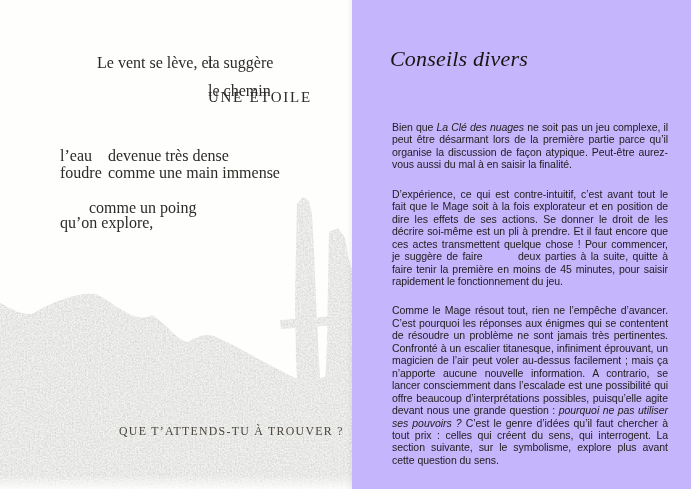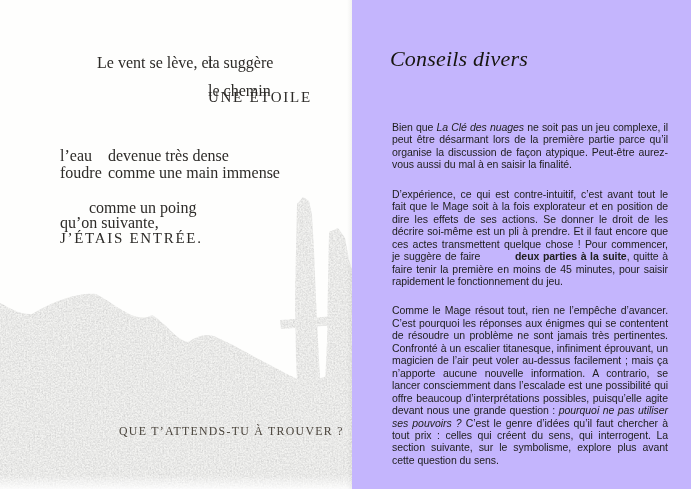--- a/index.html
+++ b/index.html
@@ -64,21 +64,21 @@
   .body-col p {
     font-family: "Liberation Sans", sans-serif;
     font-size: 10.5px; line-height: 12.45px;
     letter-spacing: -0.05px;
     color: #1d1d1b;
     text-align: justify;
     margin-bottom: 8.5px;
     margin-top: 17px;
   }
   .body-col p .italic { font-style: italic; }
-  .body-col p .bold { font-weight: bold; padding-left: 31px; }
+  .body-col p .bold { font-weight: normal; padding-left: 31px; }
 </style>
 </head>
 <body>
 
 <div class="spread">
 
   <div class="page-left">
 
     <svg class="art-svg" width="352" height="489" viewBox="0 0 352 489" aria-hidden="true">
       <defs>
@@ -110,22 +110,21 @@
 
     <span class="pl pl0">Le vent se lève, et</span>
     <span class="pl pl1">la suggère</span>
     <span class="pl pl2">le chemin</span>
     <span class="pl pl3 caps">UNE ÉTOILE</span>
     <span class="pl pl4">l’eau</span>
     <span class="pl pl5">devenue très dense</span>
     <span class="pl pl6">foudre</span>
     <span class="pl pl8">comme un poing</span>
     <span class="pl pl7">comme une main immense</span>
-    <span class="pl pl9">qu’on suivante,</span>
-    <span class="pl pl10 caps">J’ÉTAIS ENTRÉE.</span>
+    <span class="pl pl9">qu’on explore,</span>
 
     <span class="poem-caption">QUE T’ATTENDS-TU À TROUVER ?</span>
 
     <div class="bottom-fade"></div>
     <div class="fold-shadow"></div>
   </div>
 
   <div class="page-right">
     <h1 class="section-title">Conseils divers</h1>
     <div class="body-col">

